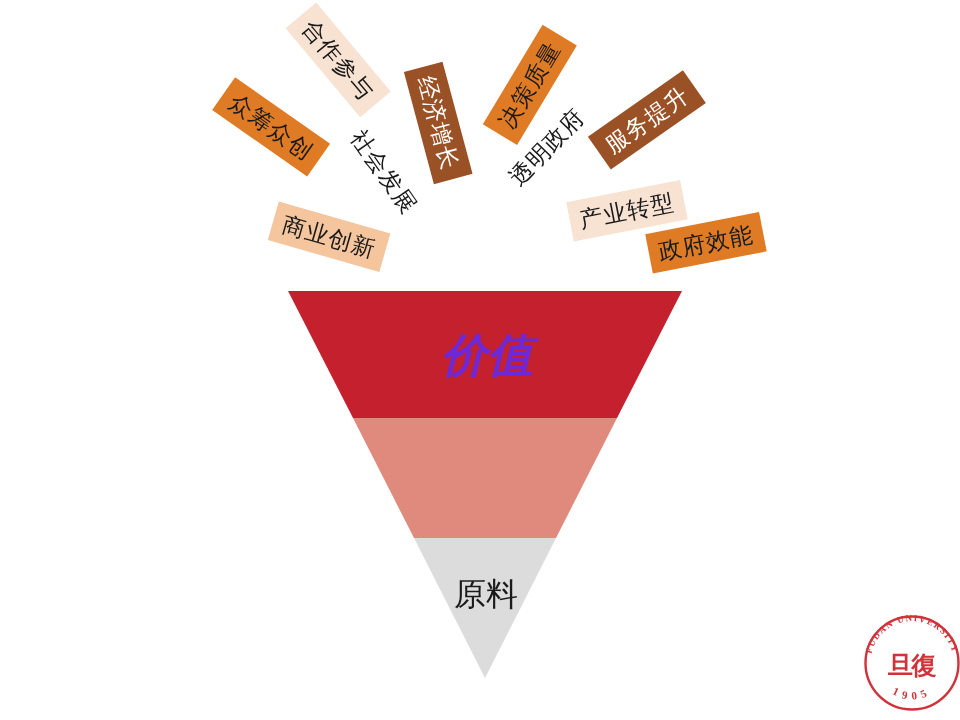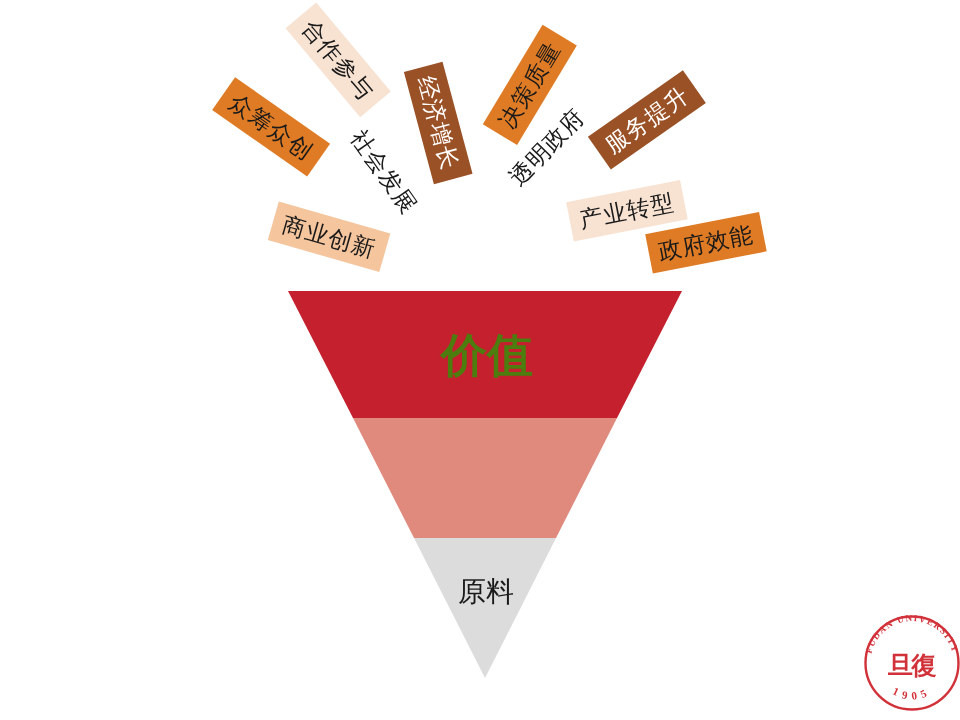--- a/index.html
+++ b/index.html
@@ -20,21 +20,21 @@
   }
   .tag.plain{background:transparent !important;}
   
   .funnel-svg{position:absolute;left:0;top:0;width:960px;height:720px;}
   
   .layer-label{
     position:absolute;width:300px;text-align:center;
   }
   .layer-label.l0{left:337px;top:330px;font-size:46px;font-weight:bold;line-height:1.1;}
   .layer-label.l1{left:337px;top:451px;font-size:34px;line-height:1.1;}
-  .layer-label.l2{left:336px;top:577px;font-size:28px;line-height:1.1;}
+  .layer-label.l2{left:336px;top:577px;font-size:32px;line-height:1.1;}
   
   .logo{position:absolute;left:862px;top:613px;width:100px;height:100px;}
   .logo text{font-family:"Liberation Serif",serif;}
 </style>
 </head>
 <body>
 
 <div class="slide">
 
   <div>
@@ -69,21 +69,21 @@
       <span>政府效能</span>
     </div>
     </div>
 
   <svg class="funnel-svg" viewBox="0 0 960 720" xmlns="http://www.w3.org/2000/svg">
     <polygon points="288,291 682,291 617,418 353,418" fill="#C4202E"></polygon>
     <polygon points="353,418 617,418 556,538 414,538" fill="#DF8A7D"></polygon>
     <polygon points="414,538 556,538 485,678" fill="#DCDCDC"></polygon>
   </svg>
 
-  <div class="layer-label l0" style="color: #4d7c0f;">价值</div>
+  <div class="layer-label l0" style="color: #6d28d9; font-style: italic;">价值</div>
   <div class="layer-label l2" style="color: rgb(26, 26, 26);">原料</div>
 
   <svg class="logo" viewBox="0 0 100 100" xmlns="http://www.w3.org/2000/svg">
     <defs>
       <path id="arcTop" d="M 9,56 A 41.5,41.5 0 1 1 91,56"></path>
       <path id="arcBottom" d="M 18,68 A 37,37 0 0 0 82,68"></path>
     </defs>
     <circle cx="50" cy="50" r="46.5" fill="#FFFFFF" stroke-width="2.4" stroke="#D13239"></circle>
     <text font-size="9" font-weight="bold" letter-spacing="1.4" fill="#D13239">
       <textPath href="#arcTop" startOffset="50%" text-anchor="middle">FUDAN UNIVERSITY</textPath>

